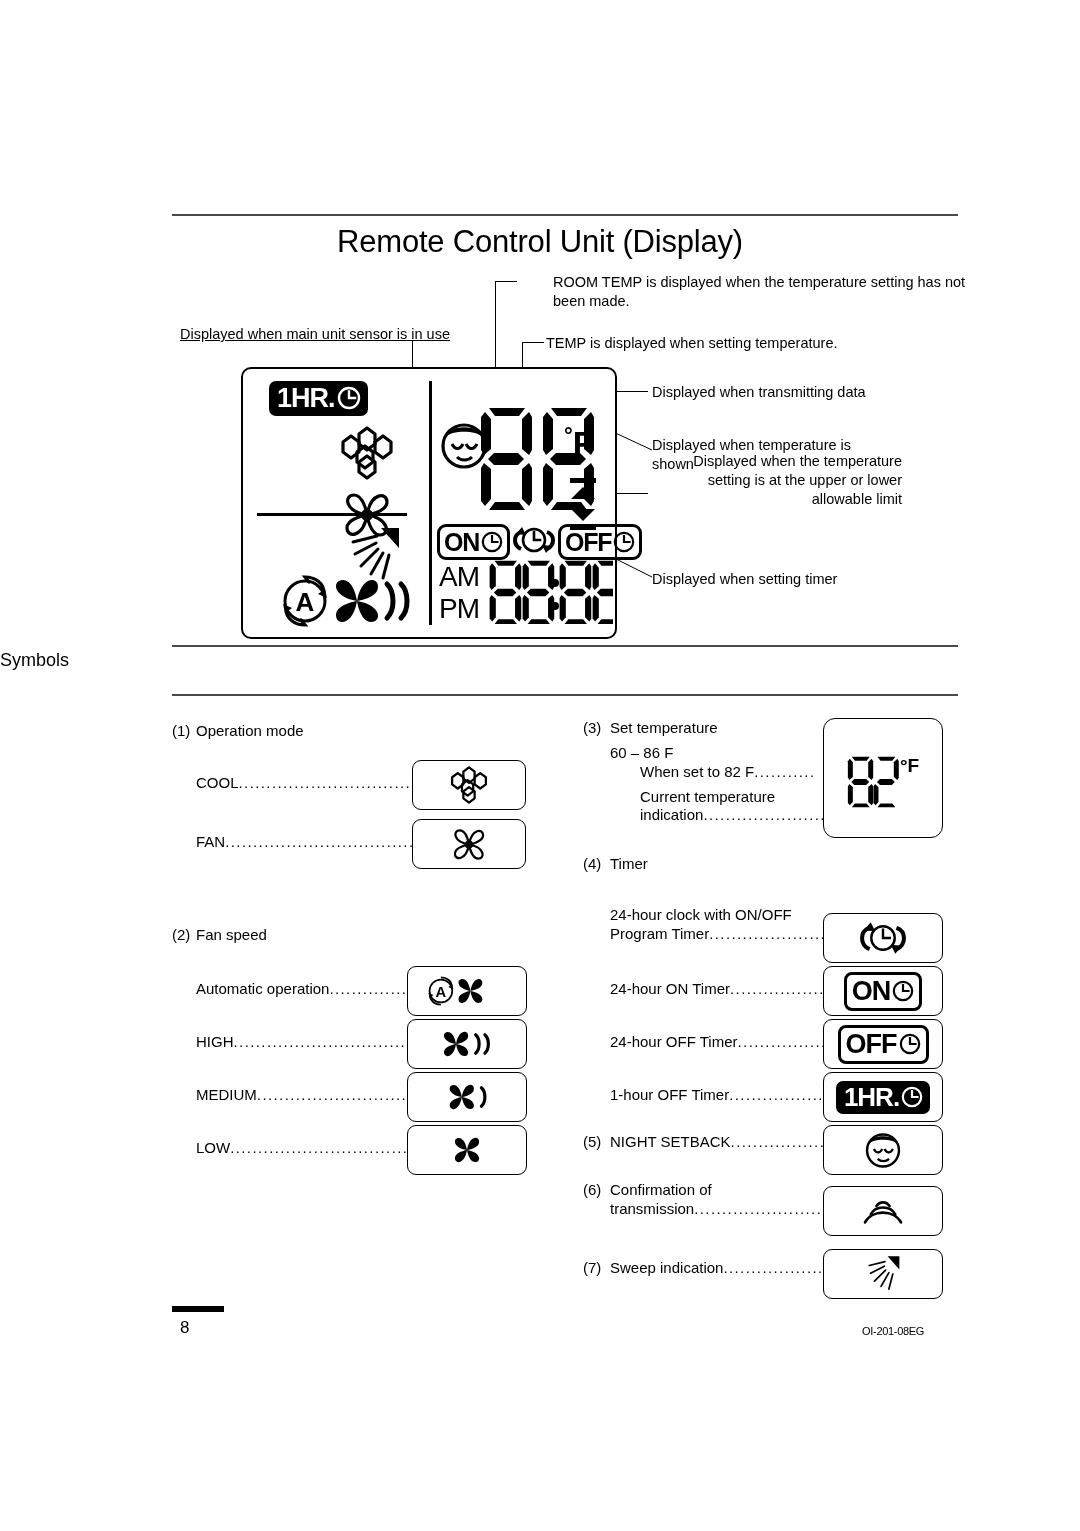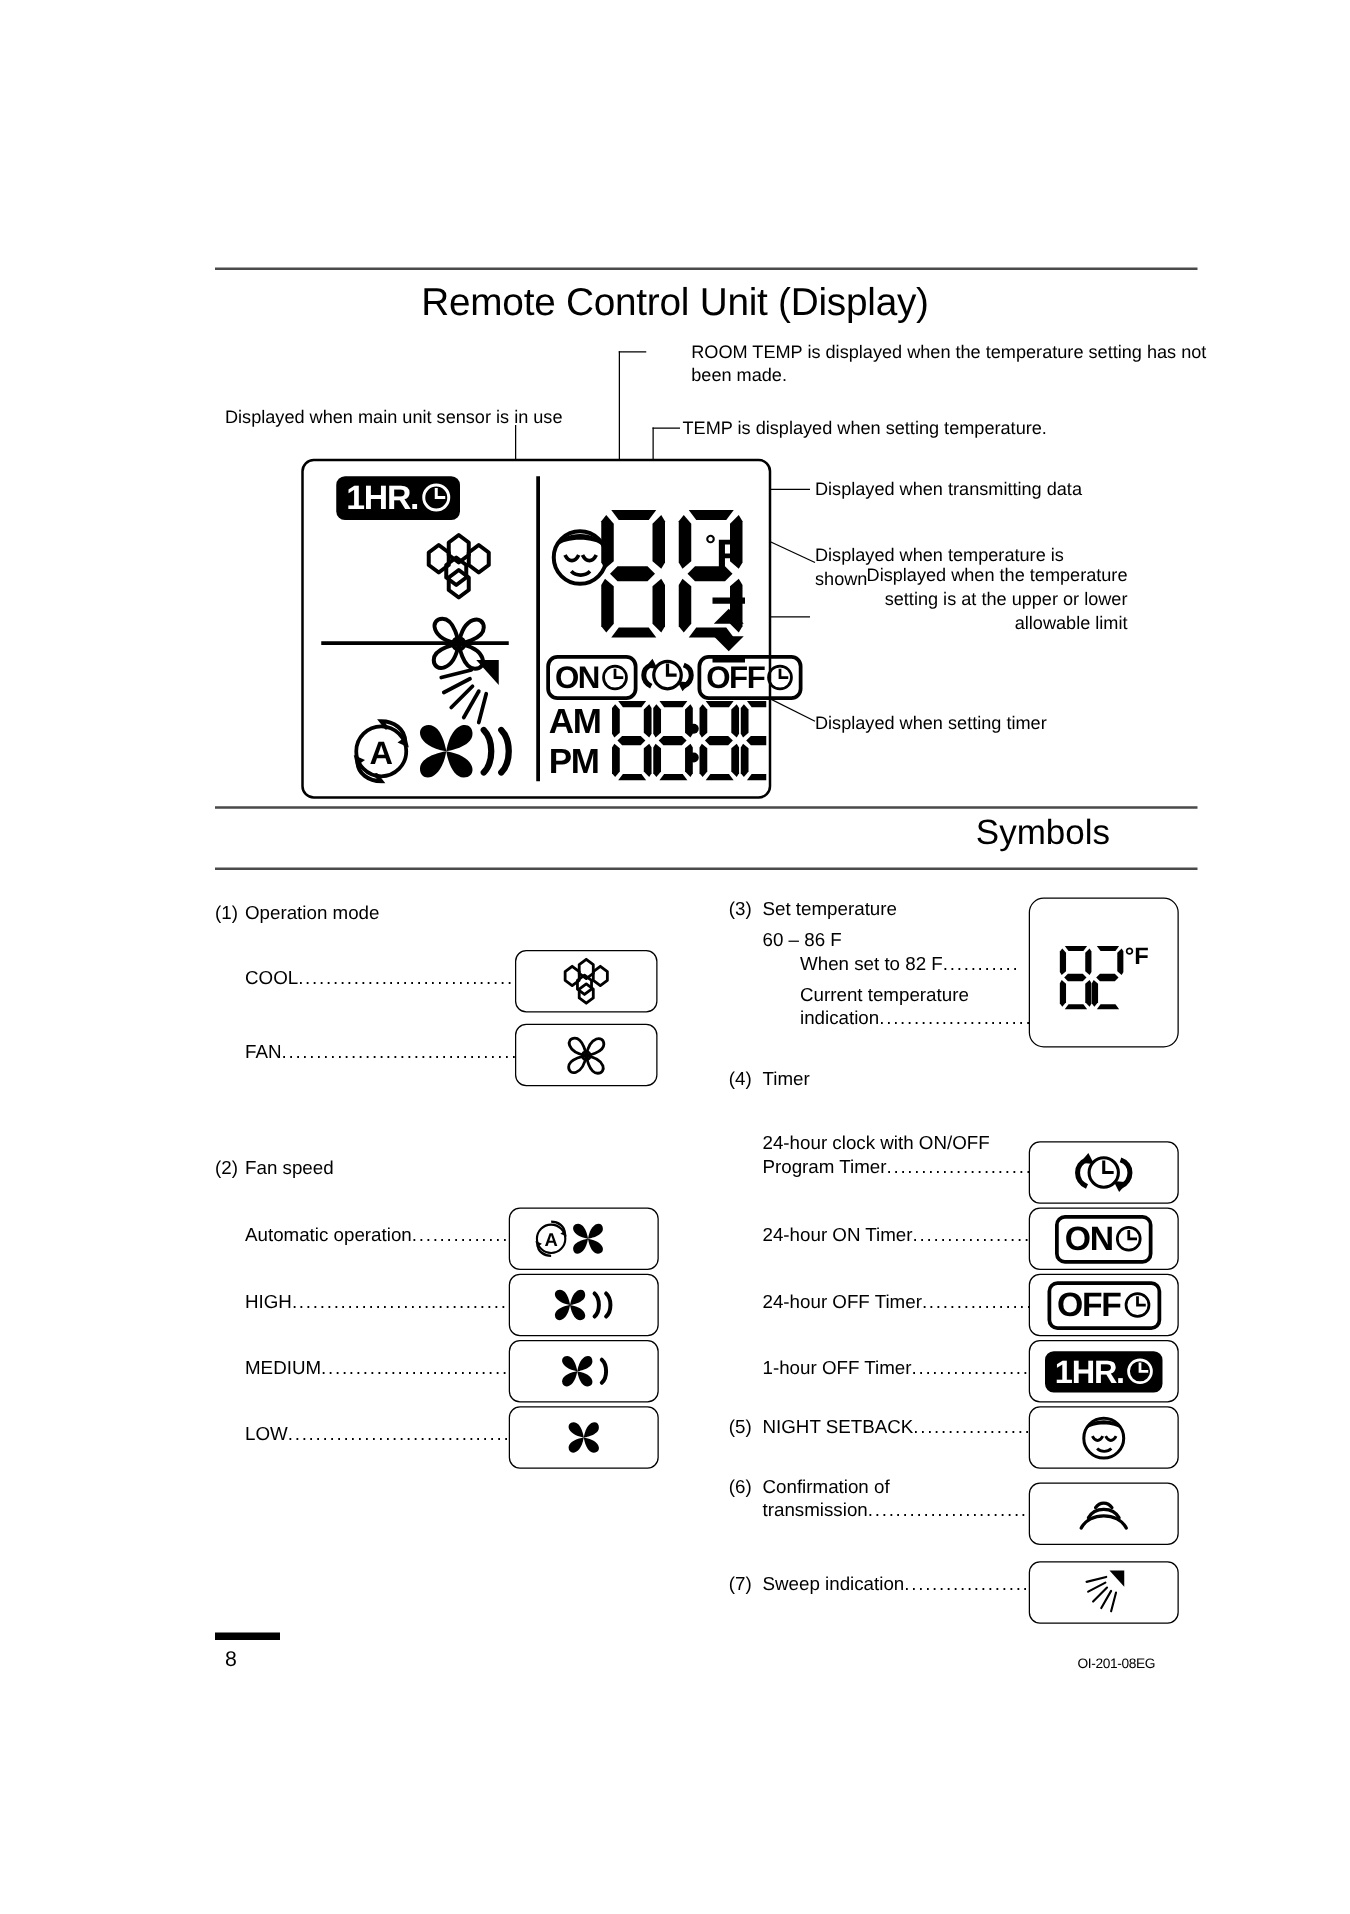--- a/index.html
+++ b/index.html
@@ -13,22 +13,22 @@
 
   
   .rule{position:absolute;background:#4a4a4a;height:2px;left:172px;width:786px;}
 
   
   .h1{
     position:absolute;left:0;top:224px;width:1080px;text-align:center;
     font-size:31px;letter-spacing:-0.2px;
   }
   .h2{
-    position:absolute;left:0;top:650px;width:888px;text-align:right;
-    font-size:28px;
+    position:absolute;left:0;top:650px;width:888px;text-align:left;
+    font-size:18px;
   }
 
   
   .callout{position:absolute;font-size:14.5px;line-height:19px;}
 
   
   .lead{position:absolute;background:#000;}
   .lead.h{height:1px;}
   .lead.v{width:1px;}
   .diag{position:absolute;}
@@ -59,21 +59,21 @@
     width:34px;height:34px;border:3px solid #000;border-radius:6px;
     display:flex;align-items:center;justify-content:center;margin-right:5px;
   }
   .room-w{font-size:31px;font-weight:bold;letter-spacing:-1.5px;line-height:32px;}
   .temp-box{
     border:2.5px solid #000;padding:0 2px;margin-left:3px;
     font-size:31px;font-weight:bold;letter-spacing:-1.5px;line-height:31px;
   }
 
   .degF{position:absolute;font-size:34px;font-weight:bold;line-height:34px;}
-  .amf{position:absolute;font-size:28px;font-weight:bold;letter-spacing:-1px;line-height:31px;}
+  .amf{position:absolute;font-size:28px;font-weight:normal;letter-spacing:-1px;line-height:31px;}
 
   
   .pill{
     position:absolute;border:3px solid #000;border-radius:9px;
     height:30px;display:flex;align-items:center;padding:0 4px;
     font-size:25px;font-weight:bold;letter-spacing:-1.2px;
   }
 
   
   .sym-num{position:absolute;font-size:15px;}
@@ -99,21 +99,21 @@
 
   <div class="rule" style="top:214px;"></div>
   <div class="rule" style="top:645px;"></div>
   <div class="rule" style="top:694px;"></div>
 
   <div class="h1">Remote Control Unit (Display)</div>
   <div class="h2">Symbols</div>
 
   <div class="callout" style="left:512px;top:273px;width:420px;margin-left:41px;">ROOM TEMP  is displayed when the temperature setting has not been made.</div>
 
-  <div class="callout" style="left:180px;top:325px;width:300px;">Displayed when main unit sensor is in use</div>
+  <div class="callout" style="left:180px;top:325px;width:300px;text-decoration:underline;">Displayed when main unit sensor is in use</div>
 
   <div class="callout" style="left:546px;top:334px;width:400px;">TEMP  is displayed when setting temperature.</div>
 
   <div class="callout" style="left:652px;top:383px;width:300px;">Displayed when transmitting data</div>
 
   <div class="callout" style="left:652px;top:436px;width:240px;">Displayed when temperature is shown</div>
 
   <div class="callout" style="left:652px;top:452px;width:250px;text-align:right;">Displayed when the temperature setting is at the upper or lower allowable limit</div>
 
   <div class="callout" style="left:652px;top:570px;width:260px;">Displayed when setting timer</div>

